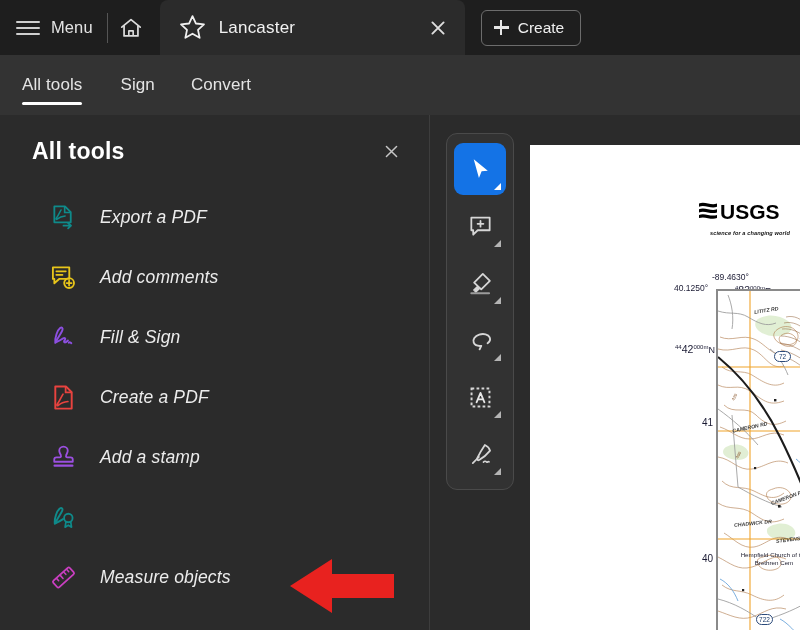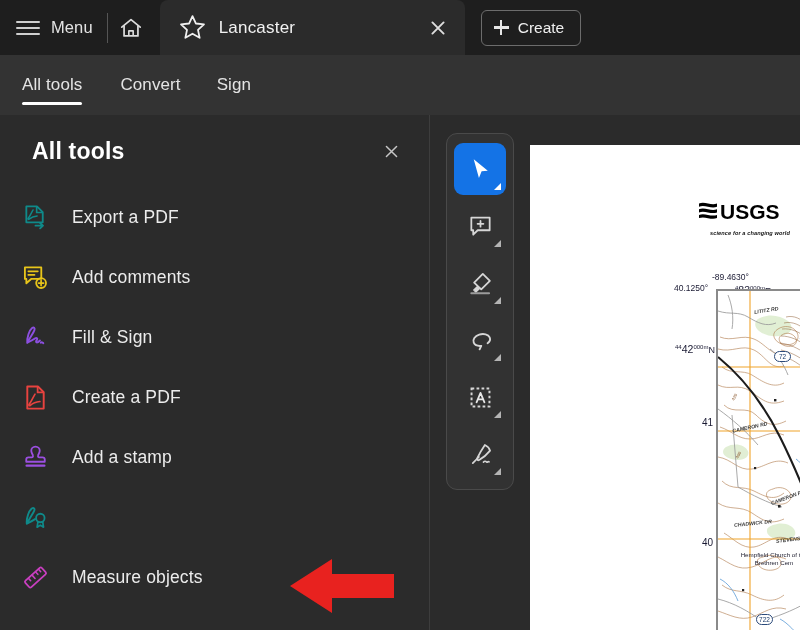--- a/index.html
+++ b/index.html
@@ -90,21 +90,21 @@
     padding:22px 24px 0 32px;
   }
   .panel-title { font-size:23px; font-weight:bold; color:#ffffff; letter-spacing:.2px; }
   .panel-close {
     width:28px; height:28px; display:flex; align-items:center; justify-content:center;
     font-size:20px; color:#c6c6c6; cursor:pointer; font-weight:300; line-height:1;
   }
   .tool-list { margin-top:22px; }
   .tool-item {
     display:flex; align-items:center; gap:22px;
-    height:60px; padding-left:20px; cursor:pointer;
+    height:60px; padding-left:48px; cursor:pointer;font-style:italic;
   }
   .tool-icon { width:30px; height:30px; flex:0 0 30px; display:flex; align-items:center; justify-content:center; }
   .tool-label { font-size:17.5px; color:#ececec; letter-spacing:.15px; }
 
   
   .vbar-wrap {
     position:absolute; top:115px; left:430px; width:100px; height:515px;
     background:#2b2b2b;
   }
   .vbar {
@@ -205,25 +205,25 @@
       <span>Create</span>
     </button>
   </div>
 
   <div class="tabsrow">
     <div class="ttab active">
       <span>All tools</span>
       <span class="ul"></span>
     </div>
     <div class="ttab">
+      <span>Sign</span>
+
+    </div>
+    <div class="ttab">
       <span>Convert</span>
-
-    </div>
-    <div class="ttab">
-      <span>Sign</span>
 
     </div>
   </div>
 
   <div class="panel">
     <div class="panel-head">
       <span class="panel-title">All tools</span>
       <div class="panel-close">
         <svg width="15" height="15" viewBox="0 0 16 16">
           <path d="M2.6 2.6 13.4 13.4M13.4 2.6 2.6 13.4" stroke="#c6c6c6" stroke-width="1.6" stroke-linecap="round"></path>
@@ -389,21 +389,21 @@
     <div class="coord-lat">40.1250°</div>
 
     <div class="grid-e">
       <sup>4</sup><b>83</b><sup>000m</sup><span style="font-size:9px">E</span>
     </div>
     <div class="grid-n">
       <sup>44</sup><b>42</b><sup>000m</sup><span style="font-size:9px">N</span>
     </div>
 
     <div class="tick-lbl" style="top:272px;left:172px">41</div>
-    <div class="tick-lbl" style="top:392px;left:172px">40</div>
+    <div class="tick-lbl" style="top:408px;left:172px">40</div>
     <div class="tick-lbl" style="top:493px;left:172px">39</div>
 
     <div class="map-frame">
       <svg width="92" height="371" viewBox="0 0 92 371">
         <rect x="0" y="0" width="92" height="371" fill="#ffffff"></rect>
 
         <g fill="#dceccd" opacity=".85">
           <path d="M40 30c10-6 22-4 30 2 6 5 4 12-4 14-10 3-22 0-27-6-3-4-2-8 1-10z"></path>
           <path d="M8 158c9-5 19-2 22 4 2 5-3 9-10 9-8 0-15-4-15-8 0-2 1-4 3-5z"></path>
           <path d="M55 236c10-4 20 0 22 6 2 6-5 10-14 9-9-1-15-5-14-10 0-2 3-4 6-5z"></path>

